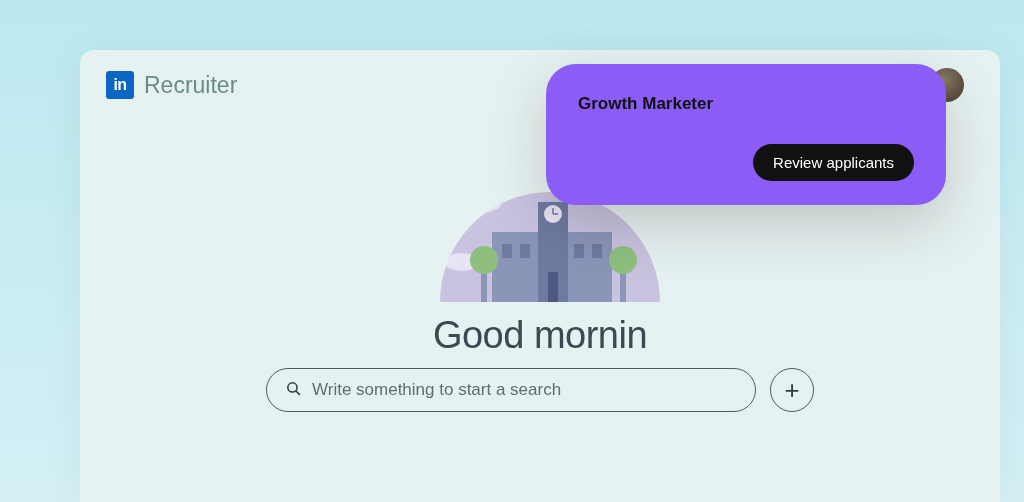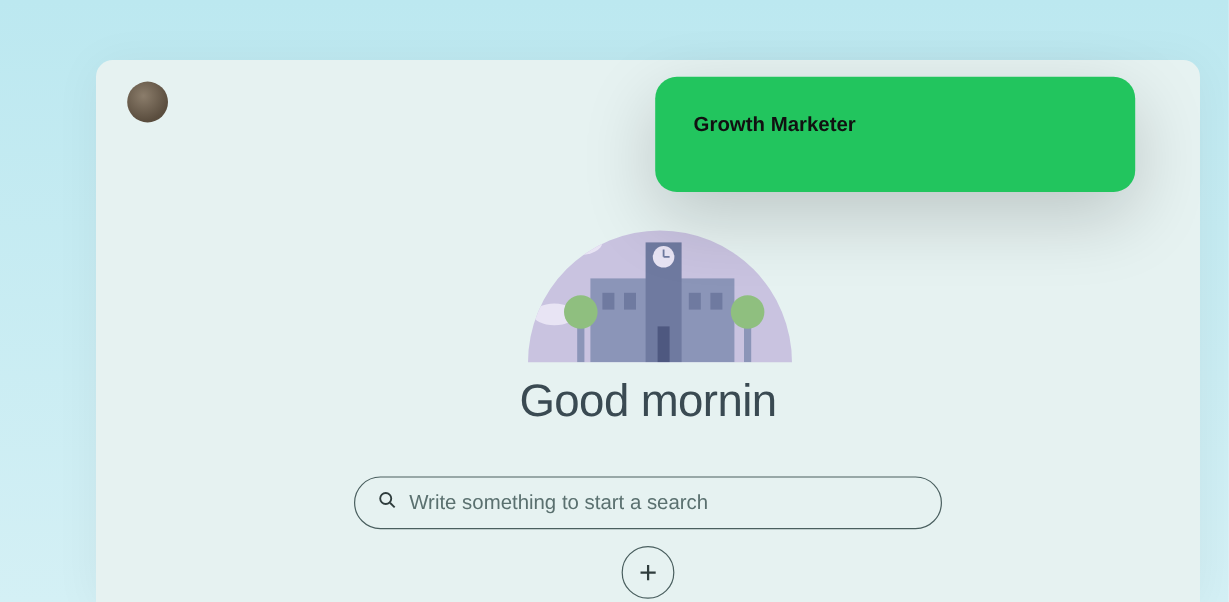--- a/index.html
+++ b/index.html
@@ -70,25 +70,24 @@
     margin-left: 20px;
   }
   .greeting {
     font-size: 38px;
     color: #3a4a52;
     font-weight: 400;
     margin-top: 12px;
     letter-spacing: -0.5px;
   }
   .search-row {
-    margin-top: 40px;
+    margin-top: 11px;
     display: flex;
     align-items: center;
     gap: 14px;
-    flex-direction: column;
   }
   .search-pill {
     width: 490px;
     height: 44px;
     border: 1.5px solid #4a5f5f;
     border-radius: 26px;
     background: transparent;
     display: flex;
     align-items: center;
     padding: 0 18px;
@@ -110,22 +109,22 @@
     font-size: 26px;
     color: #2f3d3d;
     cursor: pointer;
   }
   
   .card {
     position: absolute;
     left: 546px;
     top: 64px;
     width: 400px;
-    background: #22c55e;
-    border-radius: 18px;
+    background: #8b5cf6;
+    border-radius: 30px;
     box-shadow: 0 20px 60px rgba(0,0,0,0.18);
     padding: 30px 32px 24px 32px;
   }
   .card-title {
     font-size: 17px;
     font-weight: 700;
     color: #111;
     margin-bottom: 22px;
   }
   .card-headline {
@@ -157,20 +156,24 @@
     font-weight: 500;
     cursor: pointer;
   }
 </style>
 </head>
 <body>
 
 <div class="app-window">
 
   <div class="header">
+    <div class="brand">
+      <div class="in-logo">in</div>
+      <div class="brand-name">Recruiter</div>
+    </div>
     <div class="avatar"></div>
   </div>
 
   <div class="hero">
 
     <div class="illustration">
       <svg viewBox="0 0 260 170" width="260" height="170">
         <defs>
           <clipPath id="arch">
               <path d="M20 170 A110 110 0 0 1 240 170 Z"></path>
@@ -213,13 +216,16 @@
       <button class="add-btn">
         <span>+</span>
       </button>
     </div>
 
   </div>
 </div>
 
 <div class="card">
   <div class="card-title">Growth Marketer</div>
+  <div class="card-actions">
+    <button class="pill-btn">Review applicants</button>
+  </div>
 </div>
 
 </body></html>

